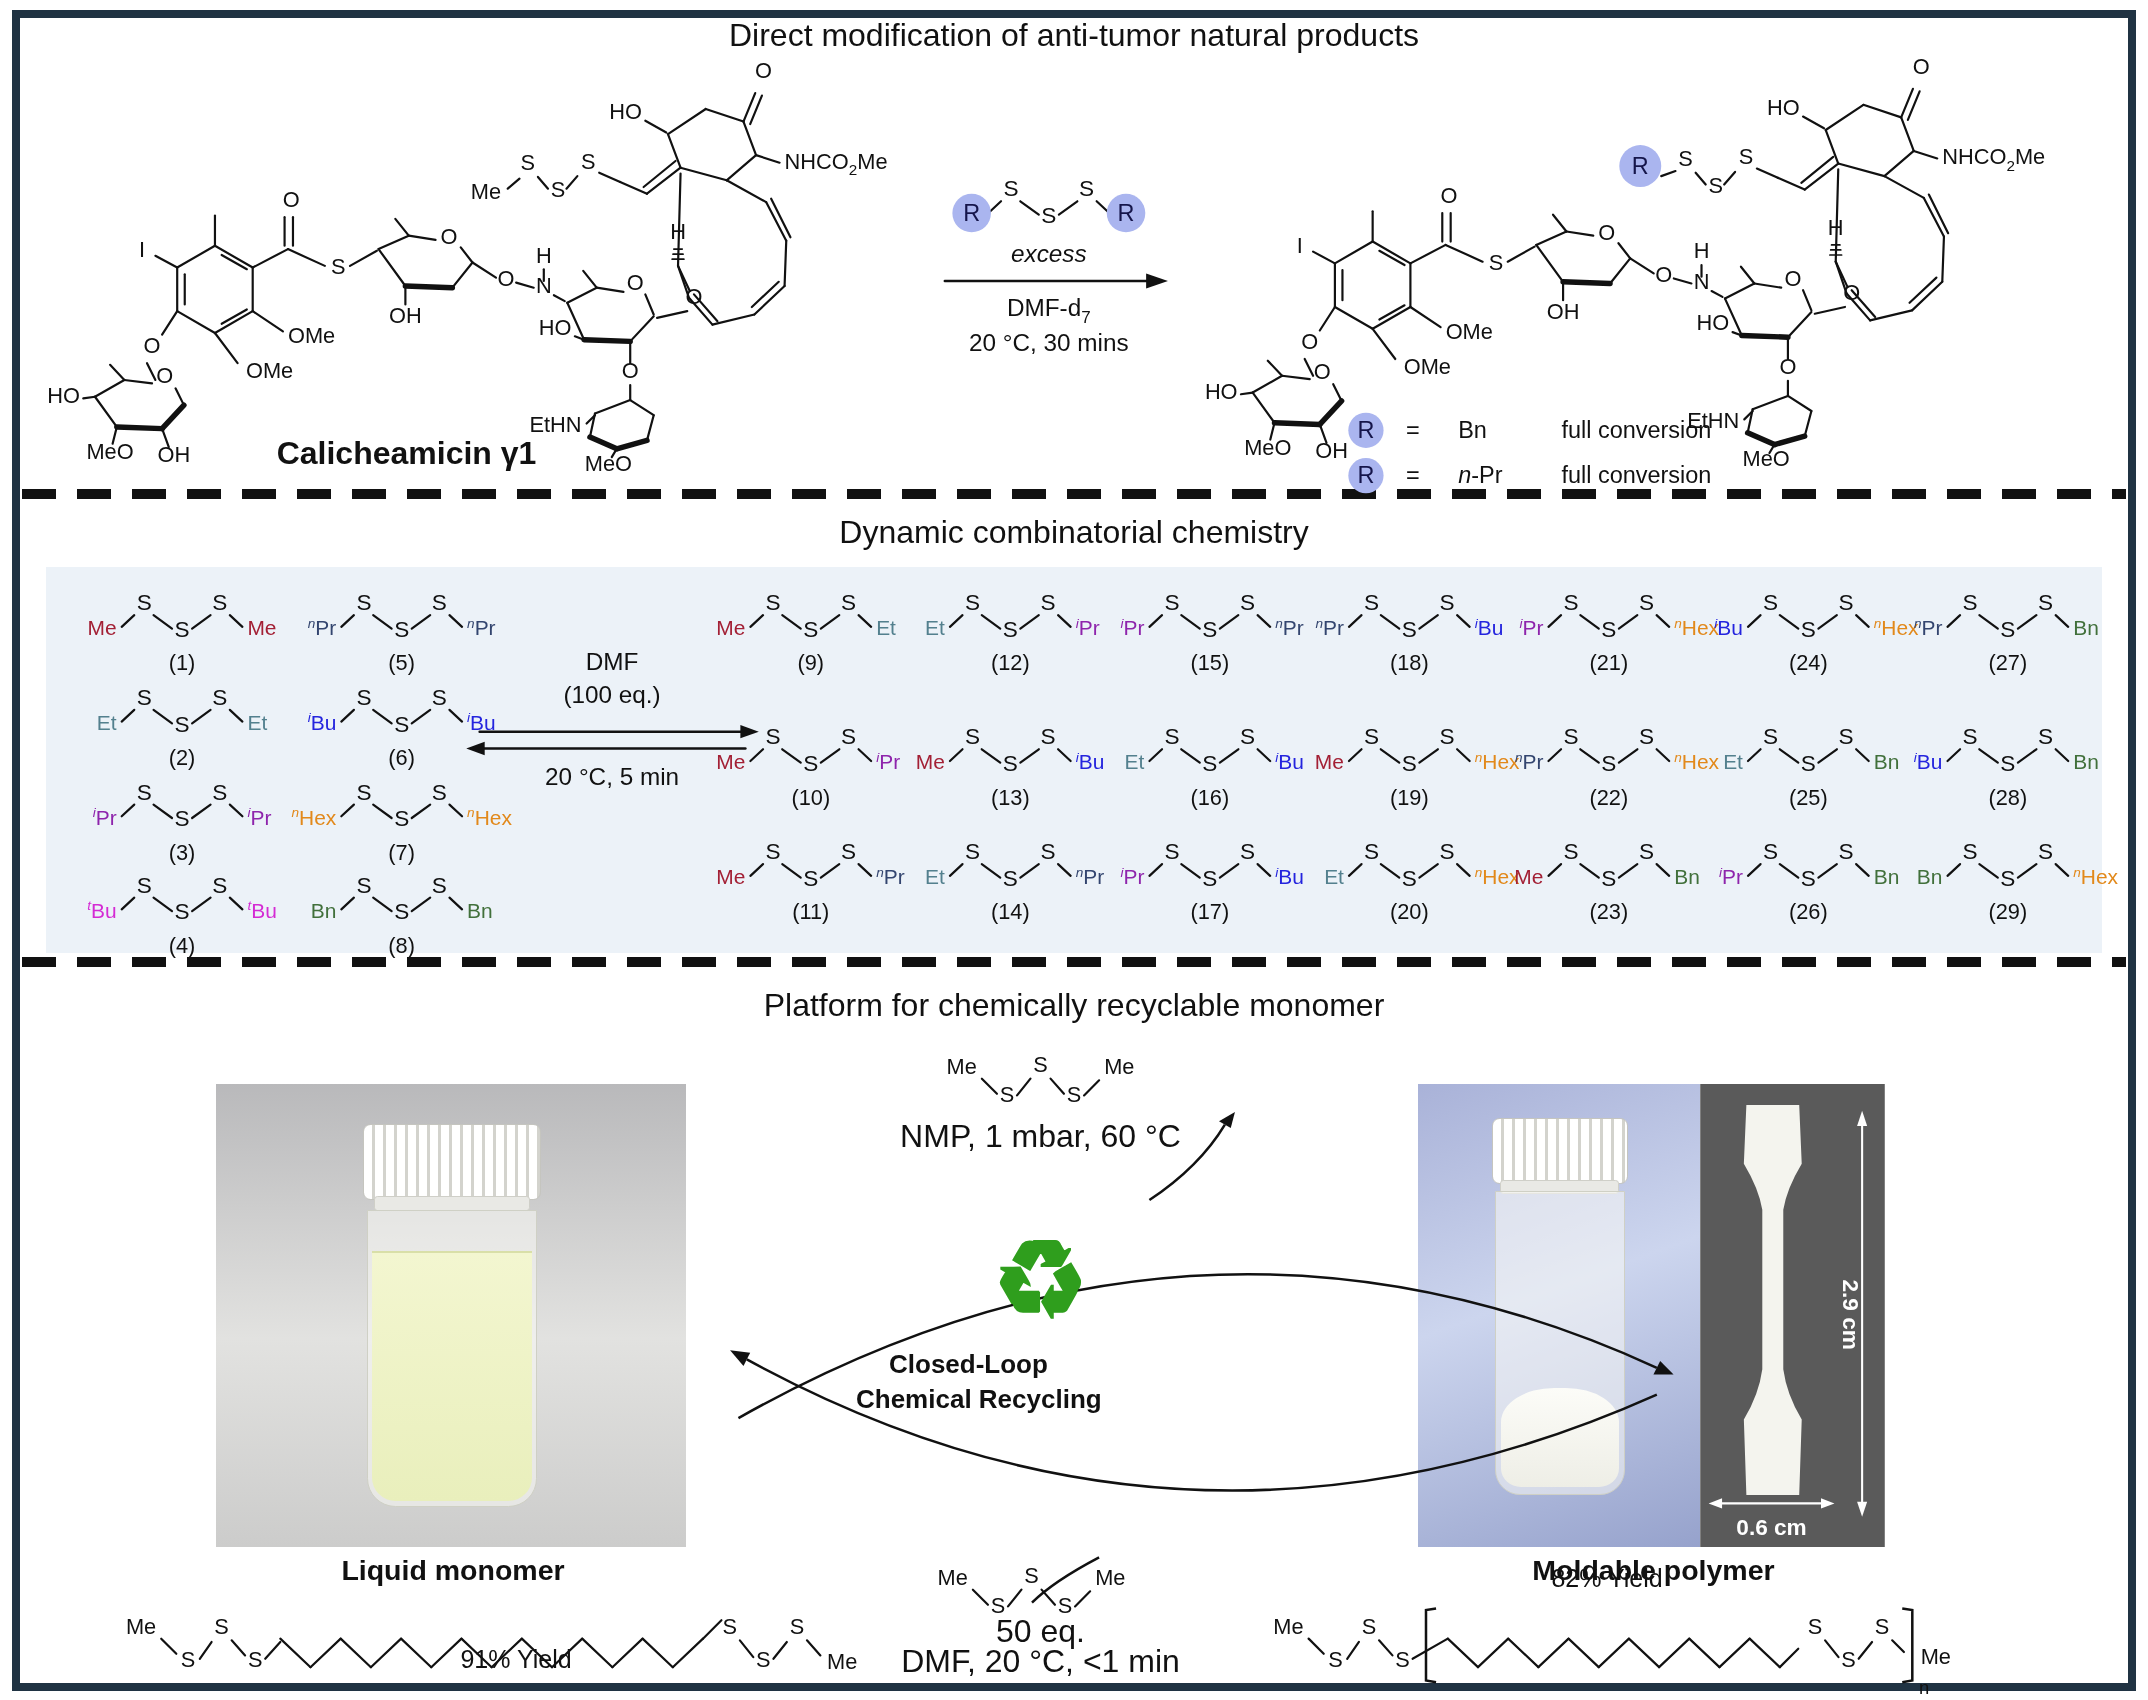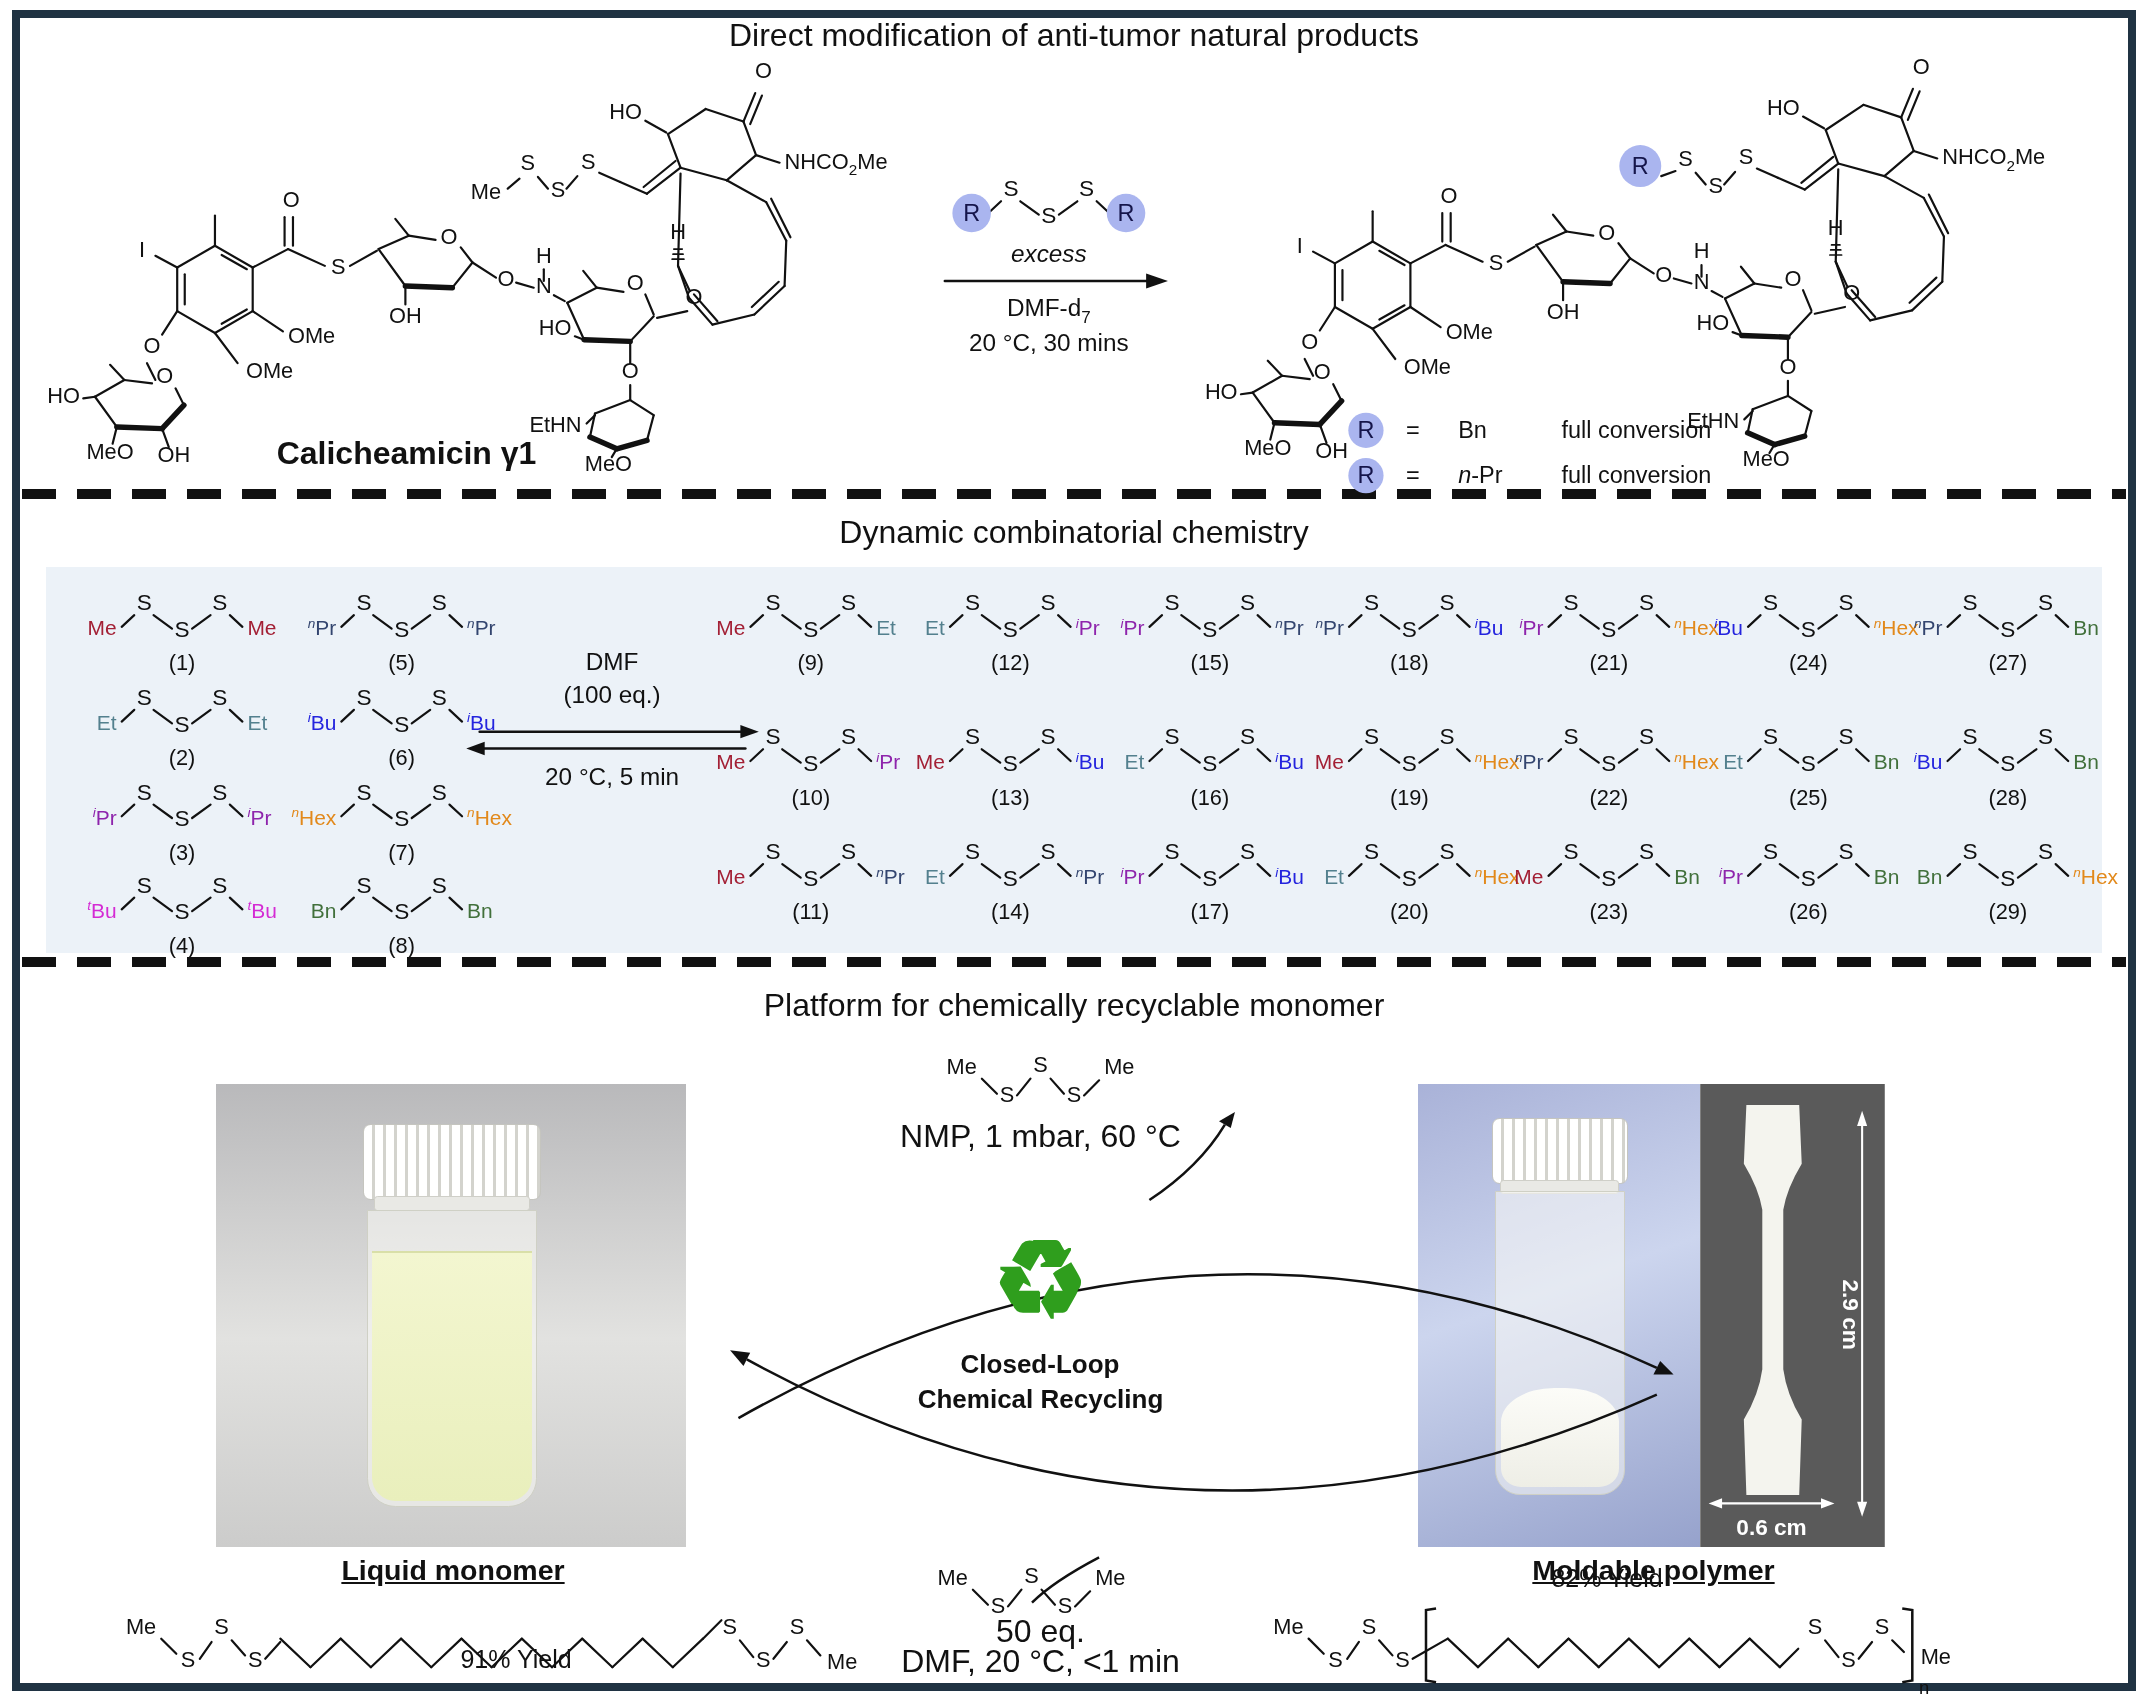--- a/index.html
+++ b/index.html
@@ -5,24 +5,24 @@
   html,body{margin:0;padding:0;}
   body{width:2148px;height:1701px;position:relative;background:#ffffff;
        font-family:"Liberation Sans",sans-serif;color:#111;overflow:hidden;}
   .abs{position:absolute;}
   .frame{left:11.7px;top:10px;right:11.7px;bottom:10px;border:8.4px solid #203343;}
   .dashline{left:22px;right:22px;height:10px;
     background:repeating-linear-gradient(90deg,#111 0 34px,transparent 34px 55px);}
   .ttl{font-size:32px;text-align:center;width:100%;}
   .p2bg{left:46px;top:567px;width:2056px;height:386px;background:#ECF2F8;}
   .molname{font-weight:bold;font-size:32px;text-align:center;}
-  .cap{font-weight:bold;font-size:28.5px;text-align:center;text-decoration:underline;}
+  .cap{font-weight:bold;font-size:28.5px;text-align:center;}
   .yield{font-size:25px;text-align:center;}
   .cond{font-size:32px;text-align:center;}
-  .loop{font-weight:bold;font-size:26px;text-align:center;}
+  .loop{font-weight:bold;font-size:26px;text-align:left;}
   .ricon{font-size:107px;line-height:107px;text-align:center;font-weight:bold;}
   
   .photoL{left:216px;top:1084px;width:470px;height:463px;
     background:linear-gradient(180deg,#b9b9bb 0%,#e2e2e0 55%,#cccccb 100%);}
   .photoR{left:1418px;top:1084px;width:467px;height:463px;display:flex;}
   .rvialbg{width:282px;height:463px;position:relative;
     background:linear-gradient(160deg,#a9b2d8 0%,#ccd5ee 45%,#96a2cc 100%);}
   .cap1{position:absolute;border-radius:7.6px;border:0.8px solid #c5c5bf;
     background:repeating-linear-gradient(90deg,#ffffff 0 7.6px,#d3d3cd 7.6px 11px);}
   .lip{position:absolute;background:#e9e9e5;border:0.8px solid #cfcfc8;border-radius:3.4px;}

